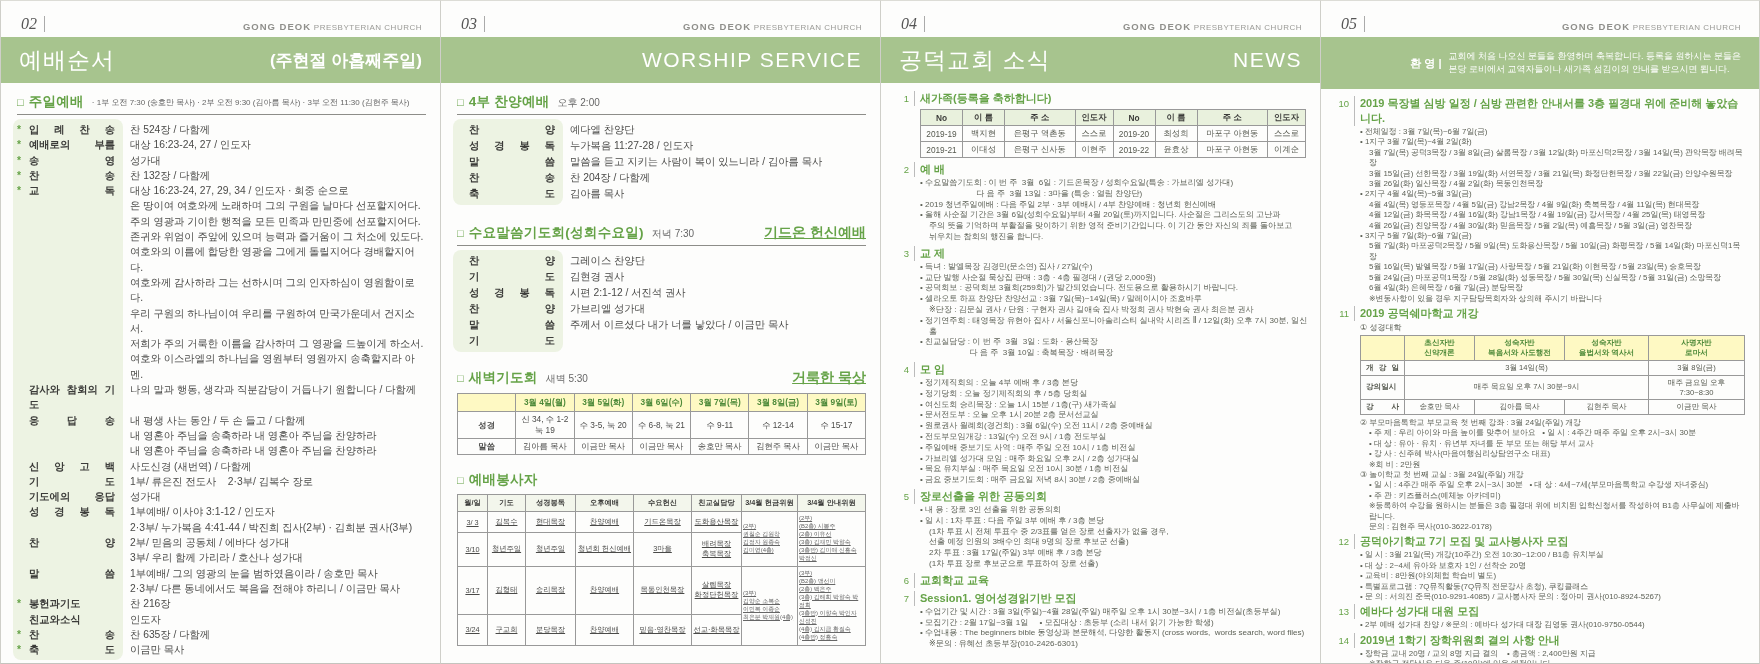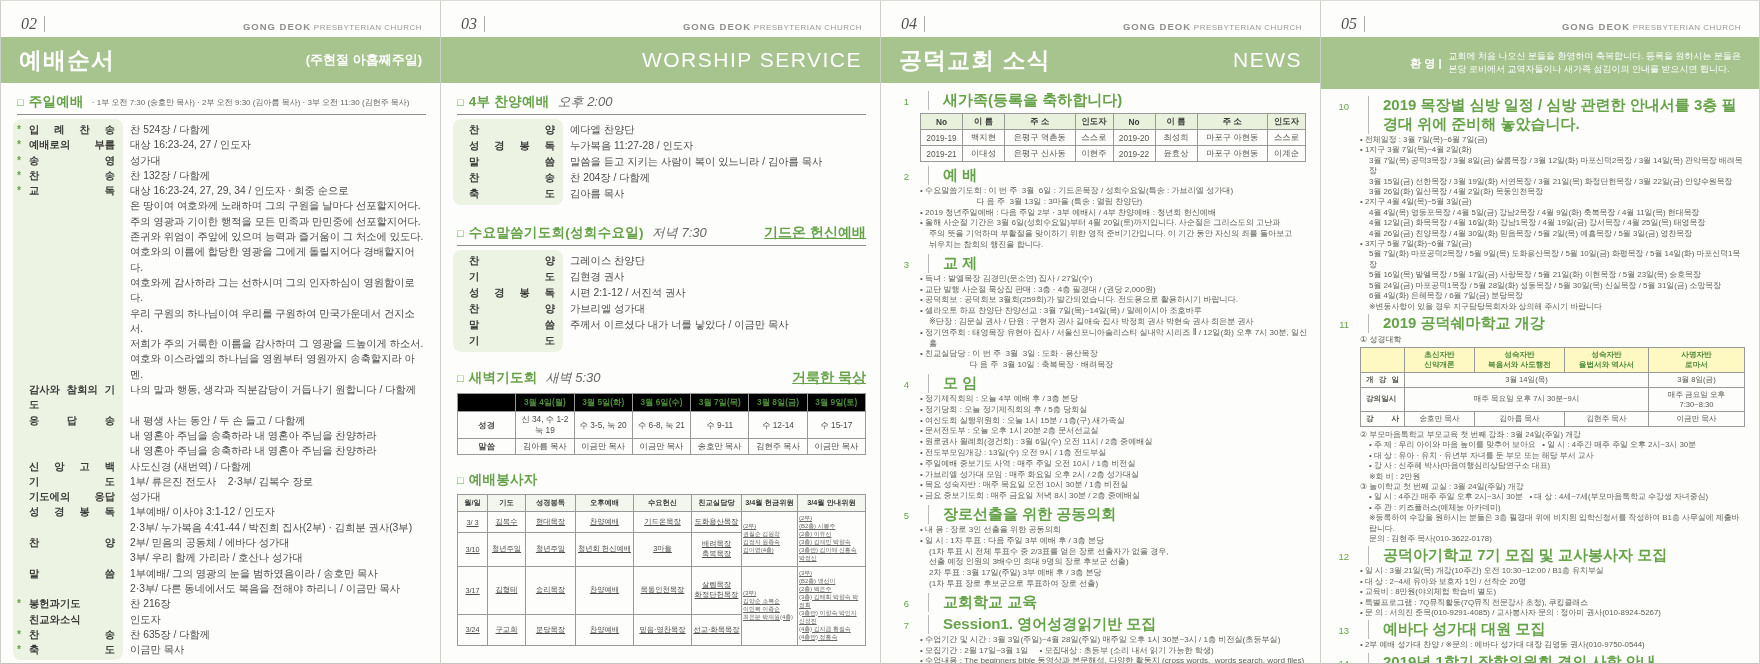--- a/index.html
+++ b/index.html
@@ -9,66 +9,66 @@
     border-top:1px solid #dcdcd6;border-bottom:1px solid #c4c4be;overflow:hidden;position:relative;}
   .page:last-child{border-right:1px solid #cfcfc9;}
   
   .pg-head{display:flex;justify-content:space-between;align-items:flex-end;padding:9px 18px 5px 20px;height:22px;}
   .pg-num{font-family:"Liberation Serif","DejaVu Serif",serif;font-style:italic;font-size:16px;color:#555;
     border-right:1px solid #aaa;padding-right:7px;line-height:1;}
   .pg-church{font-size:8px;color:#9a9a96;letter-spacing:.5px;}
   .pg-church b{font-size:9.5px;font-weight:bold;color:#8f8f8b;letter-spacing:1px;}
   
   .band{height:46px;background:#a7c48e;display:flex;align-items:center;padding:0 18px;box-sizing:border-box;color:#fff;}
-  .band-title{font-size:23px;font-weight:bold;letter-spacing:1px;}
-  .band-sub{margin-left:auto;font-size:13px;font-weight:bold;}
+  .band-title{font-size:23px;font-weight:normal;letter-spacing:1px;}
+  .band-sub{margin-left:auto;font-size:17px;font-weight:bold;}
   .band-en{margin-left:auto;font-size:21px;font-weight:300;letter-spacing:1.5px;}
   .band-wel{height:52px;justify-content:flex-end;}
   .wel-label{font-weight:bold;font-size:11px;white-space:nowrap;margin-right:7px;}
   .wel-text{font-size:9px;white-space:pre-wrap;line-height:1.45;}
   
   .content{padding:8px 14px 0 16px;color:#454543;}
   .sec-head{display:flex;align-items:baseline;border-bottom:1.5px solid #8d8d89;padding-bottom:3px;margin:2px 0 7px;}
   .sq{color:#66a348;font-weight:bold;margin-right:5px;font-size:11px;}
   .sec-title{color:#66a348;font-weight:bold;font-size:13.5px;margin-right:8px;letter-spacing:.3px;white-space:nowrap;}
   .sec-note{color:#666;font-size:8px;white-space:nowrap;position:relative;top:-1px;}
-  .sec-time{color:#666;font-size:13px;white-space:nowrap;font-style:italic;}
+  .sec-time{color:#666;font-size:10px;white-space:nowrap;}
   .sec-right{margin-left:auto;color:#66a348;font-weight:bold;font-size:14px;white-space:nowrap;text-decoration:underline;}
   
   .svc-wrap{position:relative;margin-bottom:6px;}
   .label-bg{position:absolute;left:-4px;top:-3px;bottom:-3px;width:110px;background:#edf3e3;border-radius:8px;}
   .svc-rows{position:relative;}
   .svc-row{display:flex;font-size:10.3px;line-height:15.3px;}
   .star{width:12px;flex:none;color:#66a348;font-weight:bold;}
   .svc-label{width:86px;flex:none;font-weight:bold;color:#3b3b39;text-align:justify;text-align-last:justify;}
   .svc-value{flex:1;padding-left:15px;white-space:pre-wrap;color:#4a4a48;}
   .p3 .svc-row{font-size:10.3px;line-height:16px;}
   
   table.tbl{border-collapse:collapse;width:100%;table-layout:fixed;padding-left:48px;}
   .tbl th,.tbl td{border:1px solid #999;padding:2px 2px;text-align:center;vertical-align:middle;}
   .dawn-tbl{font-size:8.3px;}
-  .dawn-tbl th{background:#000000;color:#4e8a3a;font-weight:bold;padding:3px 1px;}
+  .dawn-tbl th{background:#fef9c3;color:#4e8a3a;font-weight:bold;padding:3px 1px;}
   .dawn-tbl td{white-space:pre-line;color:#4a4a48;}
   .dawn-tbl td:first-child{font-weight:bold;width:26px;}
   .srv-tbl{font-size:7.3px;margin-top:2px;}
   .srv-tbl th{background:#f3f6ec;padding:3px 1px;color:#3c3c3a;}
   .srv-tbl td{white-space:pre-line;color:#4a4a48;padding:3px 1px;text-decoration:underline;}
   .srv-tbl .tiny{font-size:5.9px;text-align:left;line-height:1.35;color:#666;}
   .nc-tbl{font-size:8.3px;margin:3px 0 4px;}
   .nc-tbl th{background:#e9f1dd;padding:2px 1px;color:#3c3c3a;}
   .nc-tbl td{color:#55584e;}
   .shema-tbl{font-size:7.6px;margin:2px 0 3px;}
   .shema-tbl th{background:#fef9c3;color:#4e8a3a;white-space:pre-line;padding:2px 1px;}
   .shema-tbl td{color:#55584e;}
   .shema-tbl td:first-child{font-weight:bold;width:42px;text-align:justify;text-align-last:justify;padding:2px 5px;}
   
   .news .content{padding:5px 12px 0 14px;}
   .news-head{display:flex;align-items:baseline;margin:3px 0 1px;}
   .n-num{color:#66a348;font-size:9.5px;width:14px;flex:none;text-align:right;}
-  .n-title{color:#66a348;font-weight:bold;font-size:15px;border-left:1px solid #bbb;margin-left:19px;padding-left:14px;}
+  .n-title{color:#66a348;font-weight:bold;font-size:11px;border-left:1px solid #bbb;margin-left:5px;padding-left:5px;}
   .n-items{padding-left:25px;}
   .itm{font-size:8.1px;line-height:10.8px;color:#5d6156;white-space:pre-wrap;padding-left:9px;text-indent:-9px;}
   .p5 .itm{font-size:7.9px;line-height:10.4px;}
   .p5 .news-head{margin:2px 0 1px;}
   .intro-line{font-size:8px;color:#5d6156;padding-left:25px;}
   .tbl-indent{padding-left:25px;padding-right:2px;}
 </style>
 </head>
 <body>
 
@@ -506,27 +506,27 @@
           </div>
       </div>
       <div class="nsec">
         <div class="news-head">
             <span class="n-num">4</span>
             <span class="n-title">모 임</span>
           </div>
         <div class="n-items">
             <div class="itm">• 정기제직회의 : 오늘 4부 예배 후 / 3층 본당</div>
             <div class="itm">• 정기당회 : 오늘 정기제직회의 후 / 5층 당회실</div>
-            <div class="itm">• 여신도회 실행위원회 : 오늘 1시 15분 / 1층(구) 새가족실</div>
+            <div class="itm">• 여신도회 승리목장 : 오늘 1시 15분 / 1층(구) 새가족실</div>
             <div class="itm">• 문서전도부 : 오늘 오후 1시 20분 2층 문서선교실</div>
             <div class="itm">• 원로권사 월례회(경건회) : 3월 6일(수) 오전 11시 / 2층 중예배실</div>
             <div class="itm">• 전도부모임개강 : 13일(수) 오전 9시 / 1층 전도부실</div>
             <div class="itm">• 주일예배 중보기도 사역 : 매주 주일 오전 10시 / 1층 비전실</div>
             <div class="itm">• 가브리엘 성가대 모임 : 매주 화요일 오후 2시 / 2층 성가대실</div>
-            <div class="itm">• 목요 성숙자반 : 매주 목요일 오전 10시 30분 / 1층 비전실</div>
+            <div class="itm">• 목요 유치부실 : 매주 목요일 오전 10시 30분 / 1층 비전실</div>
             <div class="itm">• 금요 중보기도회 : 매주 금요일 저녁 8시 30분 / 2층 중예배실</div>
           </div>
       </div>
       <div class="nsec">
         <div class="news-head">
             <span class="n-num">5</span>
             <span class="n-title">장로선출을 위한 공동의회</span>
           </div>
         <div class="n-items">
             <div class="itm">• 내 용 : 장로 3인 선출을 위한 공동의회</div>

